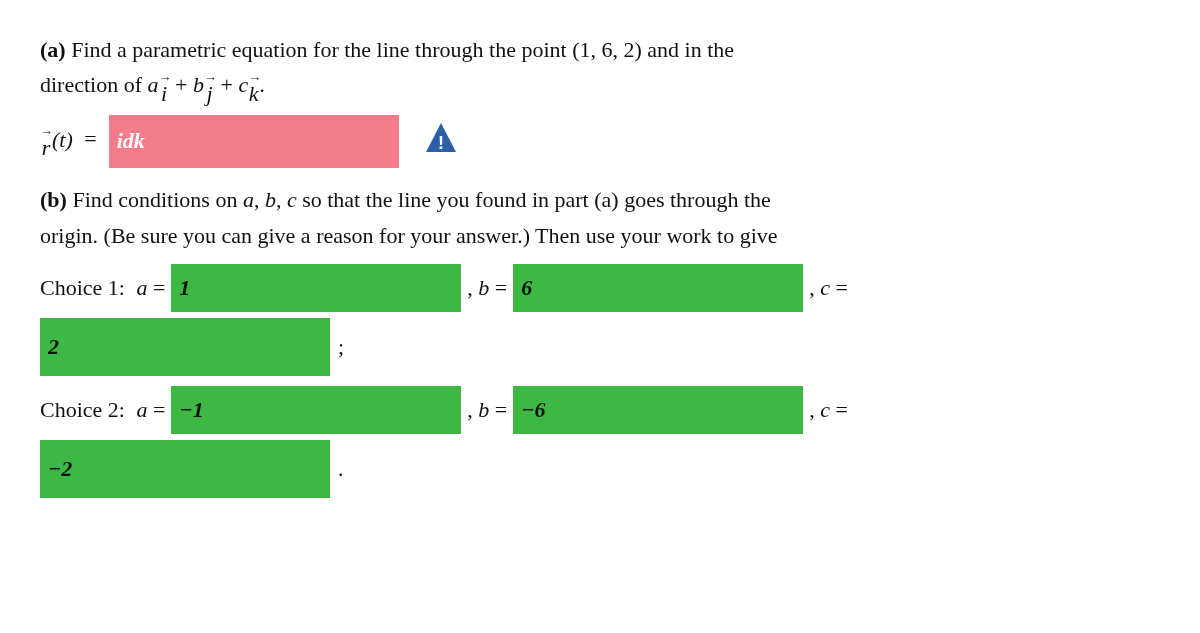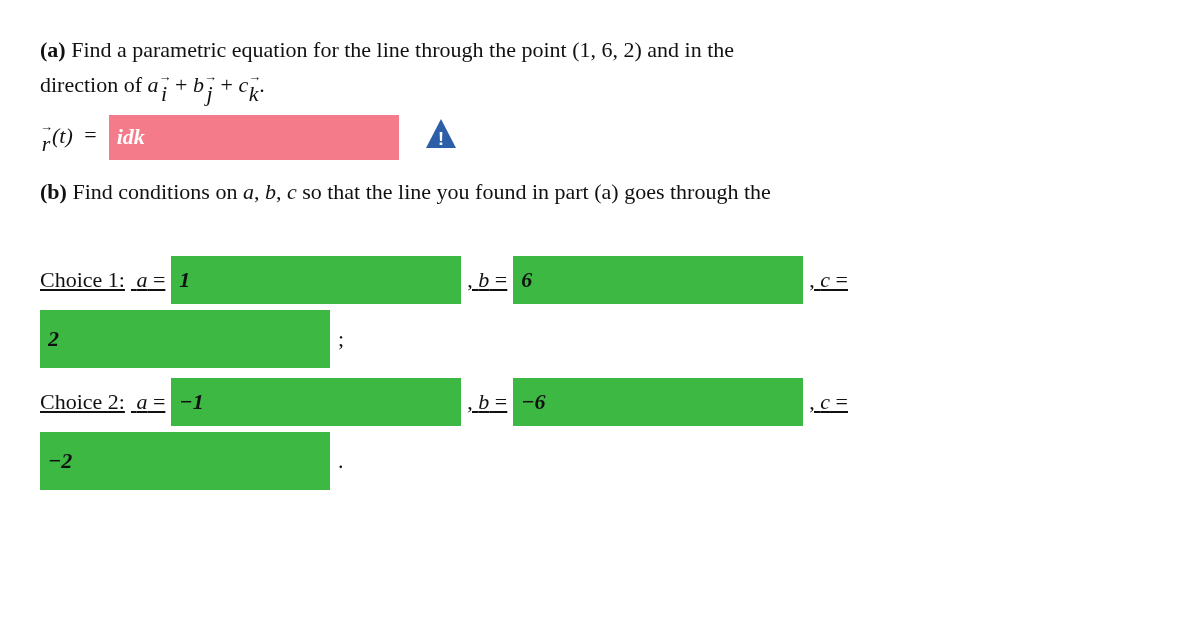--- a/index.html
+++ b/index.html
@@ -13,21 +13,21 @@
       min-height: 633px;
     }
     .part-label {
       font-weight: bold;
       font-size: 22px;
     }
     .block { margin-bottom: 6px; line-height: 1.6; }
     .input-box {
       display: inline-block;
       min-width: 160px;
-      height: 45px;
+      height: 53px;
       vertical-align: middle;
       border: none;
       padding: 4px 8px;
       font-size: 22px;
       font-family: Georgia, 'Times New Roman', serif;
       font-style: italic;
       font-weight: bold;
     }
     .input-pink {
       background-color: #f47c8a;
@@ -45,21 +45,20 @@
     }
     .choice-row {
       display: flex;
       align-items: center;
       gap: 0;
       margin: 6px 0;
       flex-wrap: nowrap;
     }
     .choice-row span {
       white-space: nowrap;
-      text-decoration: underline;
     }
     .sep { margin: 0 6px; }
     .choice-block { margin: 10px 0 4px 0; }
     .c-val-row {
       display: flex;
       align-items: center;
       margin: 0 0 8px 0;
     }
     .arrow-above {
       display: inline-flex;
@@ -109,20 +108,21 @@
       <polygon points="18,3 33,32 3,32" fill="#2c5fa8"></polygon>
       <text x="18" y="29" text-anchor="middle" fill="white" font-size="18" font-family="Arial" font-weight="bold">!</text>
     </svg>
   </span>
 </div>
 
 <div class="part-b-text">
   <span class="part-label"><b>(b)</b></span>
   <span> Find conditions on <i>a</i>, <i>b</i>, <i>c</i> so that the line you found in part (a) goes through the</span>
   <br>
+  <span>origin. (Be sure you can give a reason for your answer.) Then use your work to give</span>
   <br>
 </div>
 
 <div class="choice-block">
   <div class="choice-row">
     <span>Choice 1:</span>
     <span class="sep">&nbsp;<i>a</i>&nbsp;=</span>
     <input type="text" class="input-box input-green" style="min-width: 240px; height: 48px;" value="1">
     <span class="sep">,&nbsp;<i>b</i>&nbsp;=</span>
     <input type="text" class="input-box input-green" style="min-width: 280px; height: 48px;" value="6">

